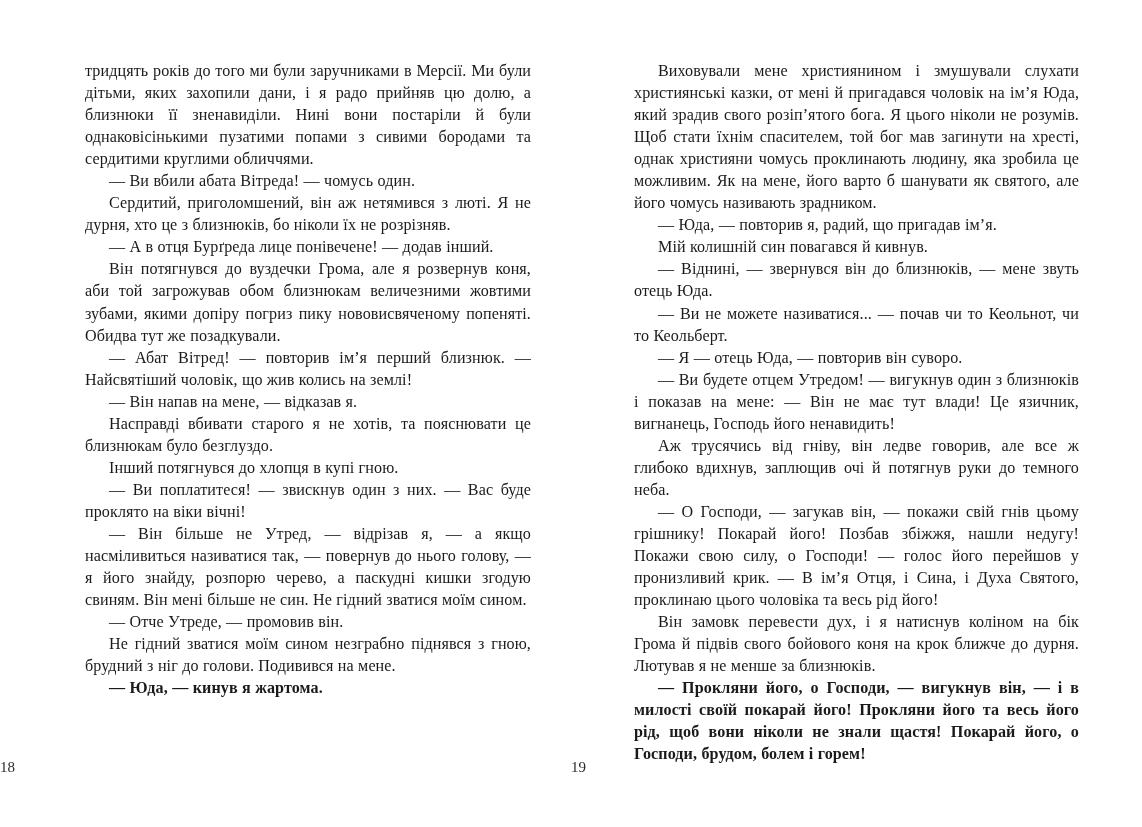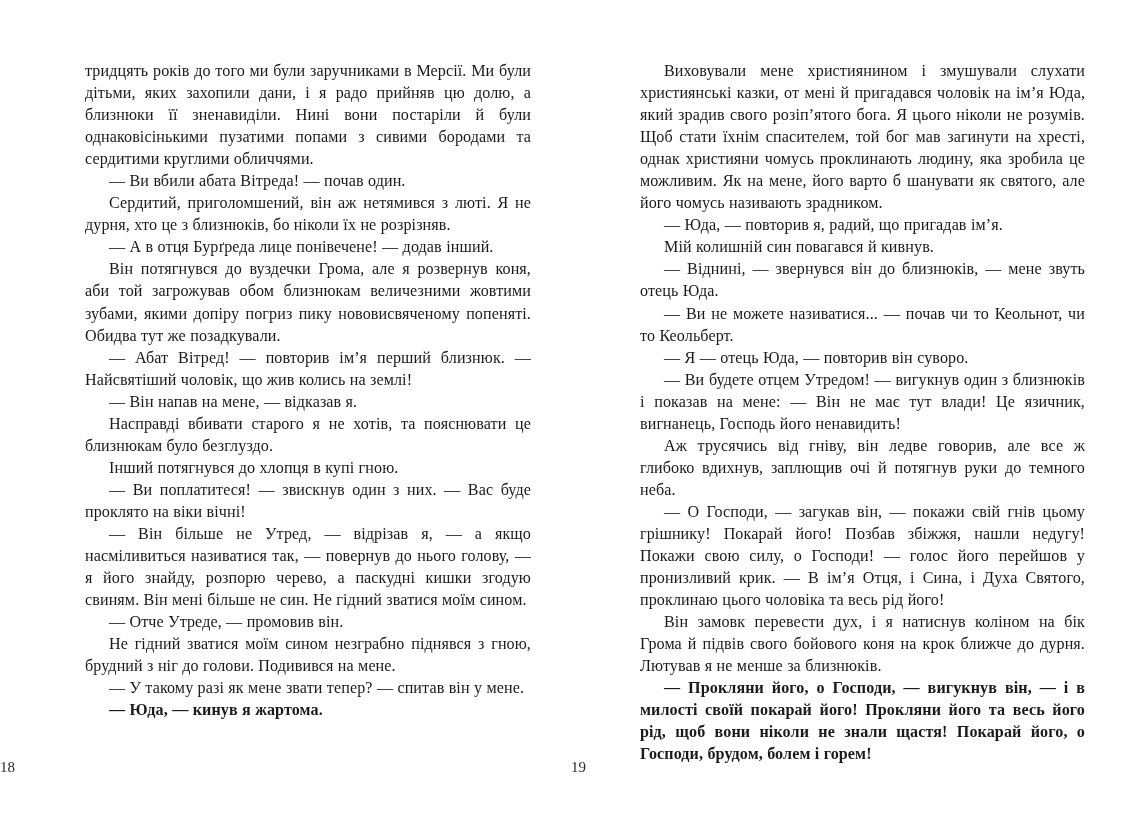--- a/index.html
+++ b/index.html
@@ -38,21 +38,21 @@
     top: 60px;
   }
   .page-left .text-block {
     left: 85px;
     width: 446px;
   }
   .page-right .text-block {
     left: 634px;
     width: 445px;
   }
-  .page-right .text-block { left: 69px; }
+  .page-right .text-block { left: 63px; }
 
   p.para {
     margin: 0;
     padding: 0;
     text-align: justify;
     text-justify: inter-word;
     font-size: 16.1px;
     line-height: 22.05px;
     letter-spacing: 0.1px;
     word-spacing: 0.2px;
@@ -81,33 +81,32 @@
   .page-right .folio { top: 758px; left: 0; }
 </style>
 </head>
 <body>
 
 <div class="spread">
 
   <div class="page page-left">
     <div class="text-block">
       <p class="para noindent">тридцять років до того ми були заручниками в Мерсії. Ми були дітьми, яких захопили дани, і я радо прийняв цю долю, а близнюки її зненавиділи. Нині вони постаріли й були однаковісінькими пузатими попами з сивими бородами та сердитими круглими обличчями.</p>
-      <p class="para">— Ви вбили абата Вітреда! — почав один.</p>
+      <p class="para">— Ви вбили абата Вітреда! — чомусь один.</p>
       <p class="para">Сердитий, приголомшений, він аж нетямився з люті. Я не дурня, хто це з близнюків, бо ніколи їх не розрізняв.</p>
       <p class="para">— А в отця Бурґреда лице понівечене! — додав інший.</p>
       <p class="para">Він потягнувся до вуздечки Грома, але я розвернув коня, аби той загрожував обом близнюкам величезними жовтими зубами, якими допіру погриз пику нововисвяченому попеняті. Обидва тут же позадкували.</p>
       <p class="para">— Абат Вітред! — повторив ім’я перший близнюк. — Найсвятіший чоловік, що жив колись на землі!</p>
       <p class="para">— Він напав на мене, — відказав я.</p>
       <p class="para">Насправді вбивати старого я не хотів, та пояснювати це близнюкам було безглуздо.</p>
       <p class="para">Інший потягнувся до хлопця в купі гною.</p>
       <p class="para">— Ви поплатитеся! — звискнув один з них. — Вас буде проклято на віки вічні!</p>
       <p class="para">— Він більше не Утред, — відрізав я, — а якщо насміливиться називатися так, — повернув до нього голову, — я його знайду, розпорю черево, а паскудні кишки згодую свиням. Він мені більше не син. Не гідний зватися моїм сином.</p>
       <p class="para">— Отче Утреде, — промовив він.</p>
       <p class="para">Не гідний зватися моїм сином незграбно піднявся з гною, брудний з ніг до голови. Подивився на мене.</p>
-      <p class="para">— У такому разі як мене звати тепер? — спитав він у мене.</p>
       <p class="para">— Юда, — кинув я жартома.</p>
     </div>
     <div class="folio">18</div>
   </div>
 
   <div class="page page-right">
     <div class="text-block">
       <p class="para">Виховували мене християнином і змушували слухати християнські казки, от мені й пригадався чоловік на ім’я Юда, який зрадив свого розіп’ятого бога. Я цього ніколи не розумів. Щоб стати їхнім спасителем, той бог мав загинути на хресті, однак християни чомусь проклинають людину, яка зробила це можливим. Як на мене, його варто б шанувати як святого, але його чомусь називають зрадником.</p>
       <p class="para">— Юда, — повторив я, радий, що пригадав ім’я.</p>
       <p class="para">Мій колишній син повагався й кивнув.</p>

